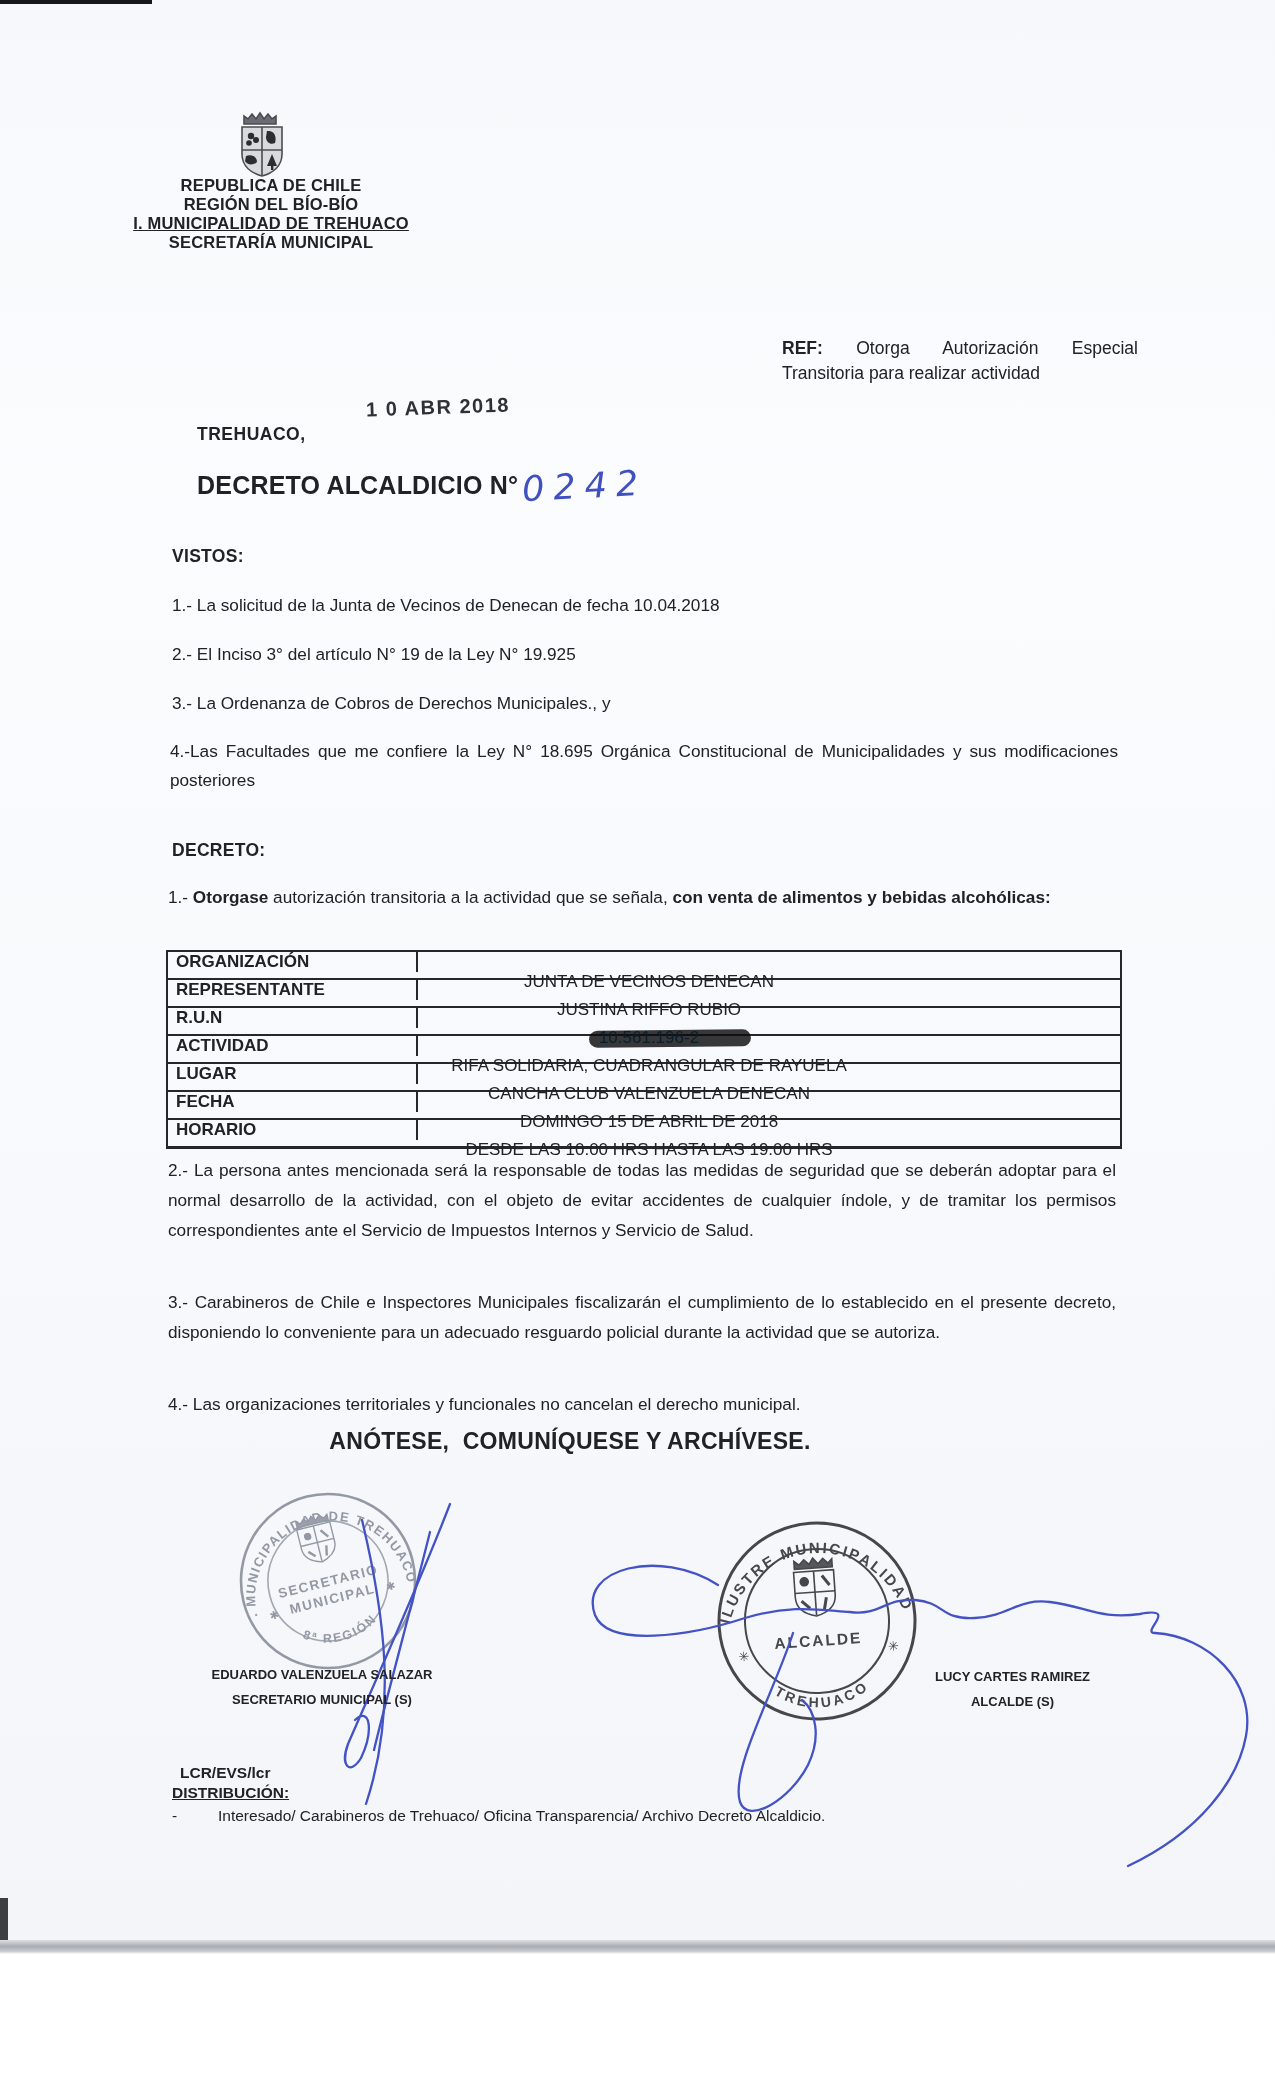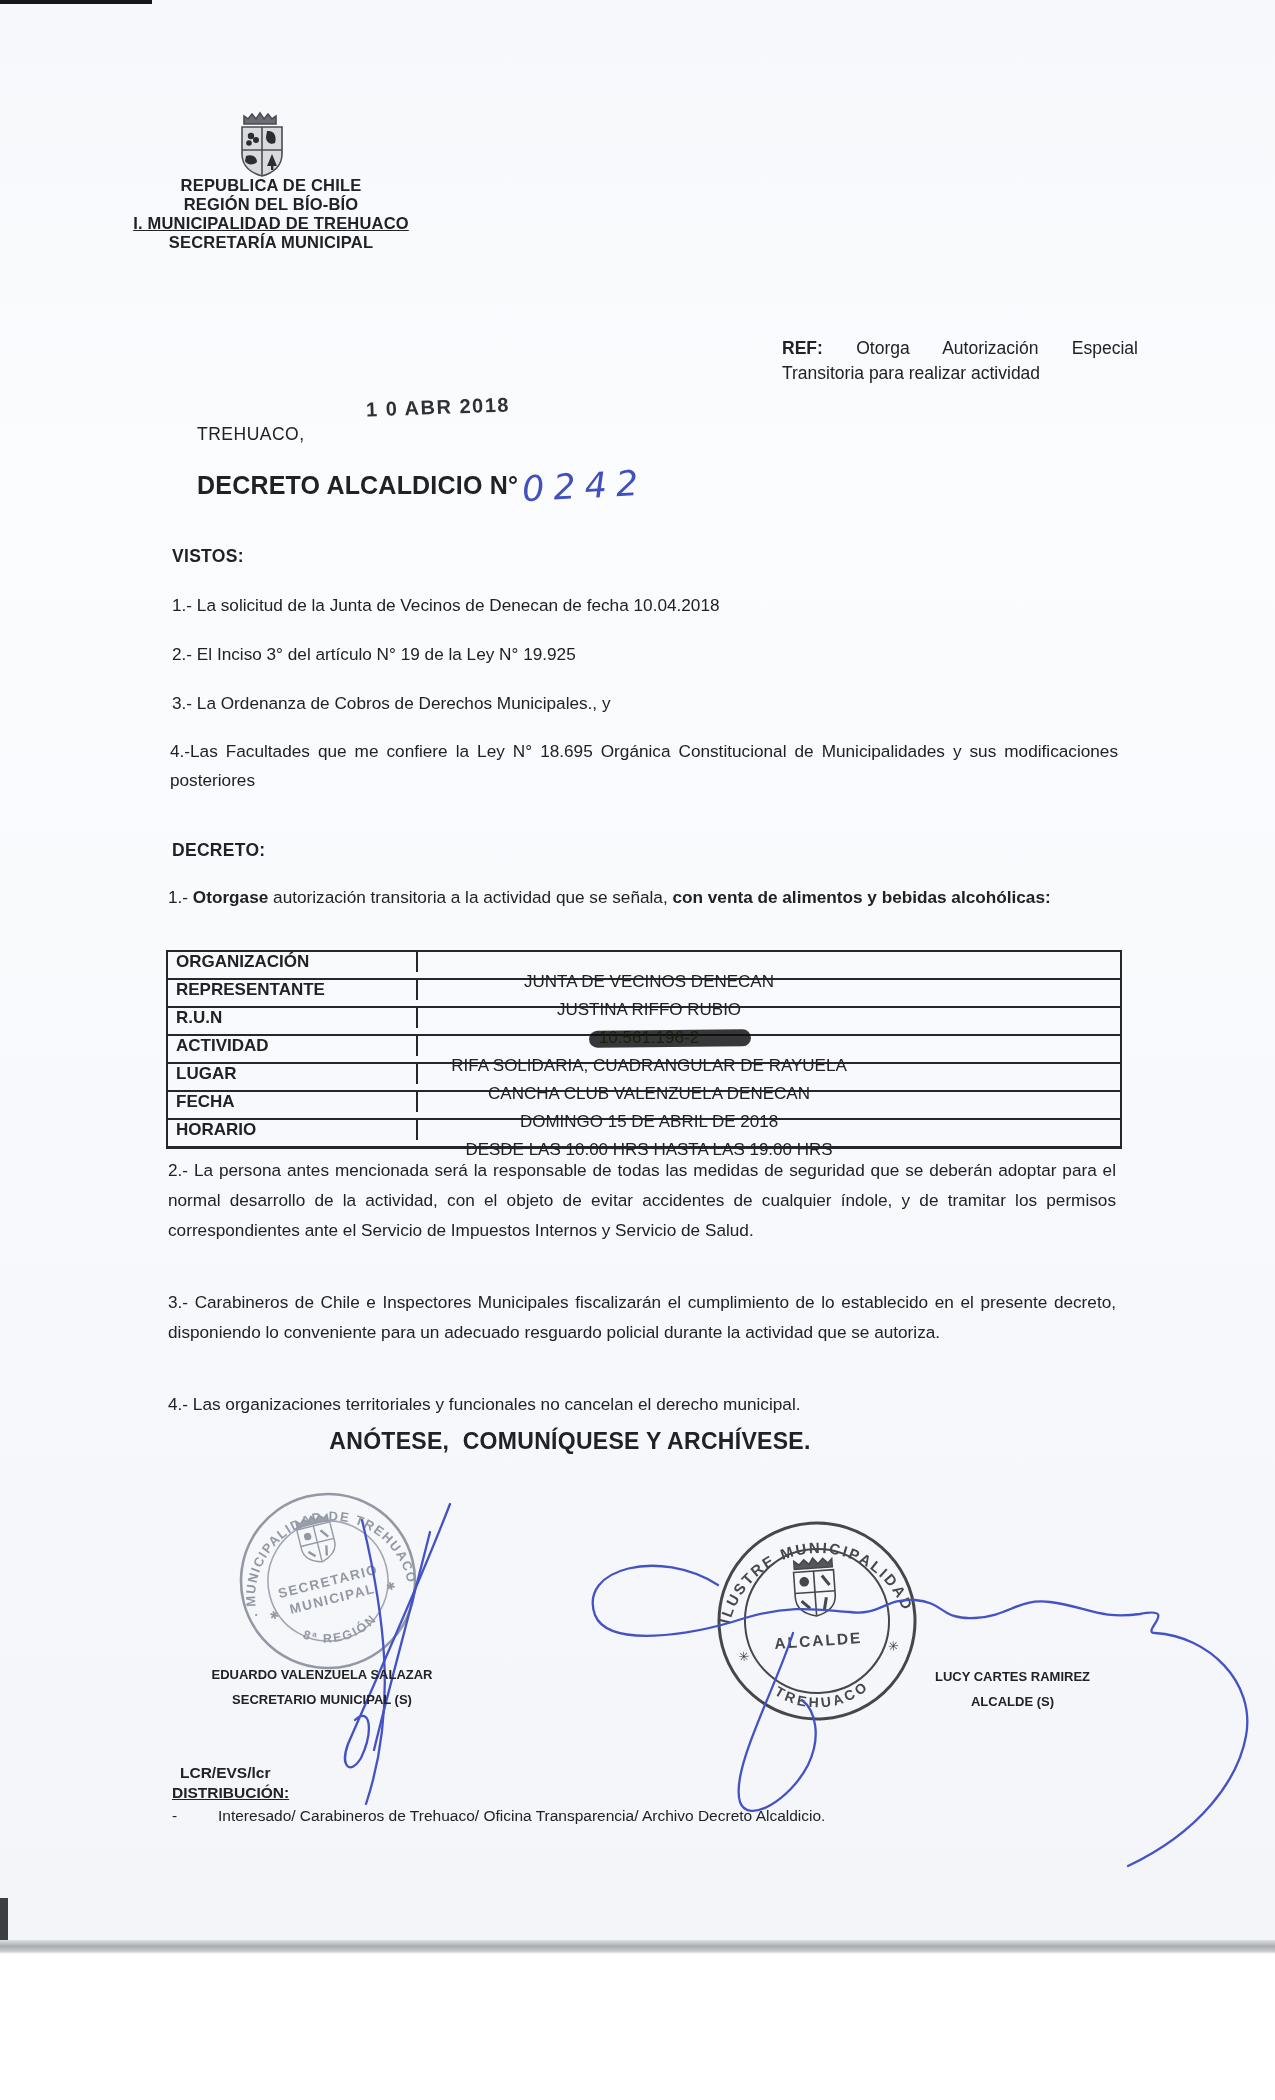--- a/index.html
+++ b/index.html
@@ -14,41 +14,41 @@
 
   .abs{position:absolute;}
   .b{font-weight:bold;}
   .just{text-align:justify;text-align-last:left;}
 
   .letterhead{left:128px;top:176px;width:286px;text-align:center;font-weight:bold;
               font-size:16.5px;line-height:19px;letter-spacing:.2px;}
   .lh-underline{text-decoration:underline;}
 
   .refblock{left:782px;top:336px;width:356px;font-size:17.5px;line-height:25px;}
-  .dateline-city{left:197px;top:424px;font-size:17.5px;font-weight:normal;letter-spacing:.5px;}
+  .dateline-city{left:197px;top:424px;font-size:17.5px;font-weight:bold;letter-spacing:.5px;}
   .datestamp{left:366px;top:396px;font-size:20px;font-weight:bold;letter-spacing:1.5px;
              color:#303036;transform:rotate(-2deg);font-family:"Liberation Sans",sans-serif;}
 
   .decree-title{left:197px;top:466px;font-size:25px;font-weight:bold;letter-spacing:.2px;white-space:nowrap;}
   .decree-num{display:inline-block;font-family:"DejaVu Sans",sans-serif;font-style:italic;
               font-weight:400;font-size:35px;color:#4050bf;letter-spacing:9px;
               transform:rotate(-3deg);vertical-align:-4px;margin-left:4px;}
 
   .h-sec{font-size:17.5px;font-weight:bold;letter-spacing:.3px;}
   .vitem{font-size:17.2px;width:948px;line-height:29px;}
   .para{font-size:17.2px;width:948px;line-height:30px;}
 
   .dtable{left:166px;top:950px;width:952px;border:2px solid #26262b;border-bottom-width:3px;
           font-size:17px;}
   .trow{display:flex;border-top:2px solid #26262b;height:26px;align-items:center;flex-direction:column;}
   .trow:first-child{border-top:none;}
   .tlabel{width:240px;padding-left:8px;font-weight:bold;flex:none;border-right:2px solid #26262b;
           align-self:stretch;display:flex;align-items:center;}
   .tvalue{padding-left:10px;position:relative;}
-  .run-wrap{position:relative;display:inline-block;color:#4d7c0f;}
+  .run-wrap{position:relative;display:inline-block;color:#0369a1;}
   .redact-bar{position:absolute;left:-10px;top:2px;width:162px;height:17px;background:#0c0c0e;
               opacity:.82;border-radius:9px;transform:rotate(-.6deg);}
 
   .closing{left:0;top:1428px;width:1140px;text-align:center;font-weight:bold;font-size:23px;
            letter-spacing:.3px;white-space:pre-wrap;}
 
   .sig-name{text-align:center;font-weight:bold;font-size:13px;line-height:25px;}
 
   .footer-ini{left:180px;top:1764px;font-size:15.5px;font-weight:bold;}
   .footer-dist{left:172px;top:1784px;font-size:15.5px;font-weight:bold;text-decoration:underline;}

